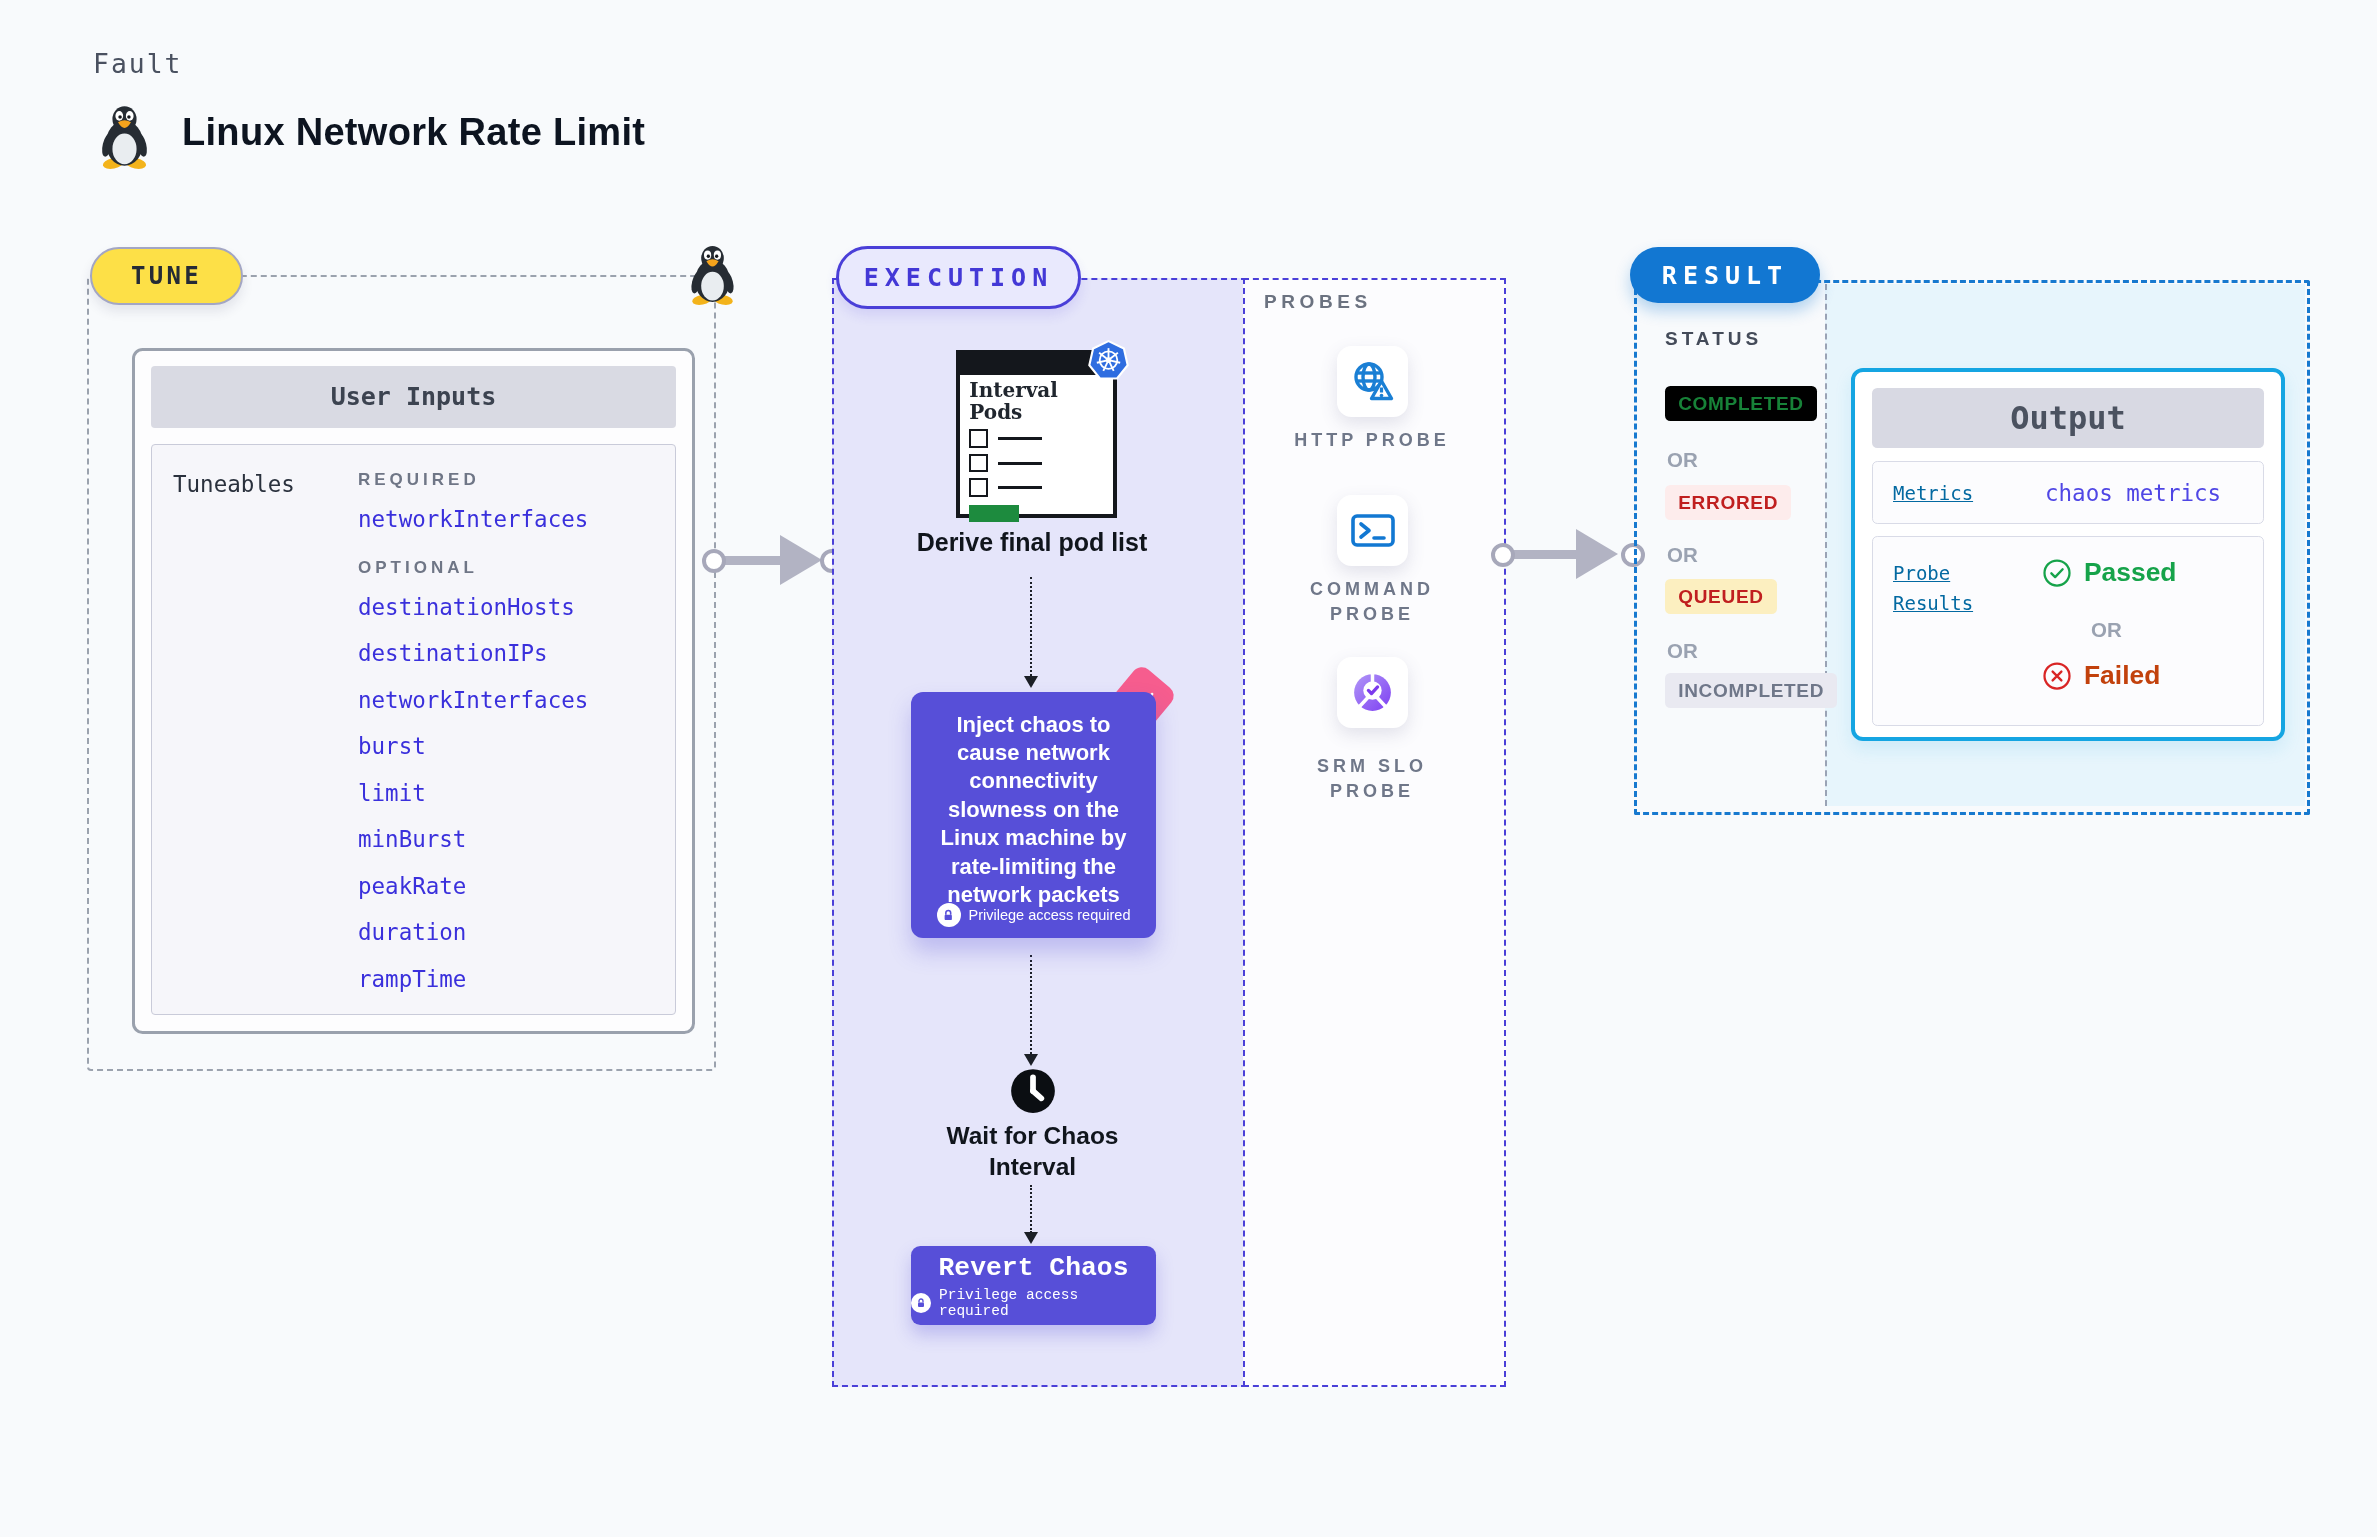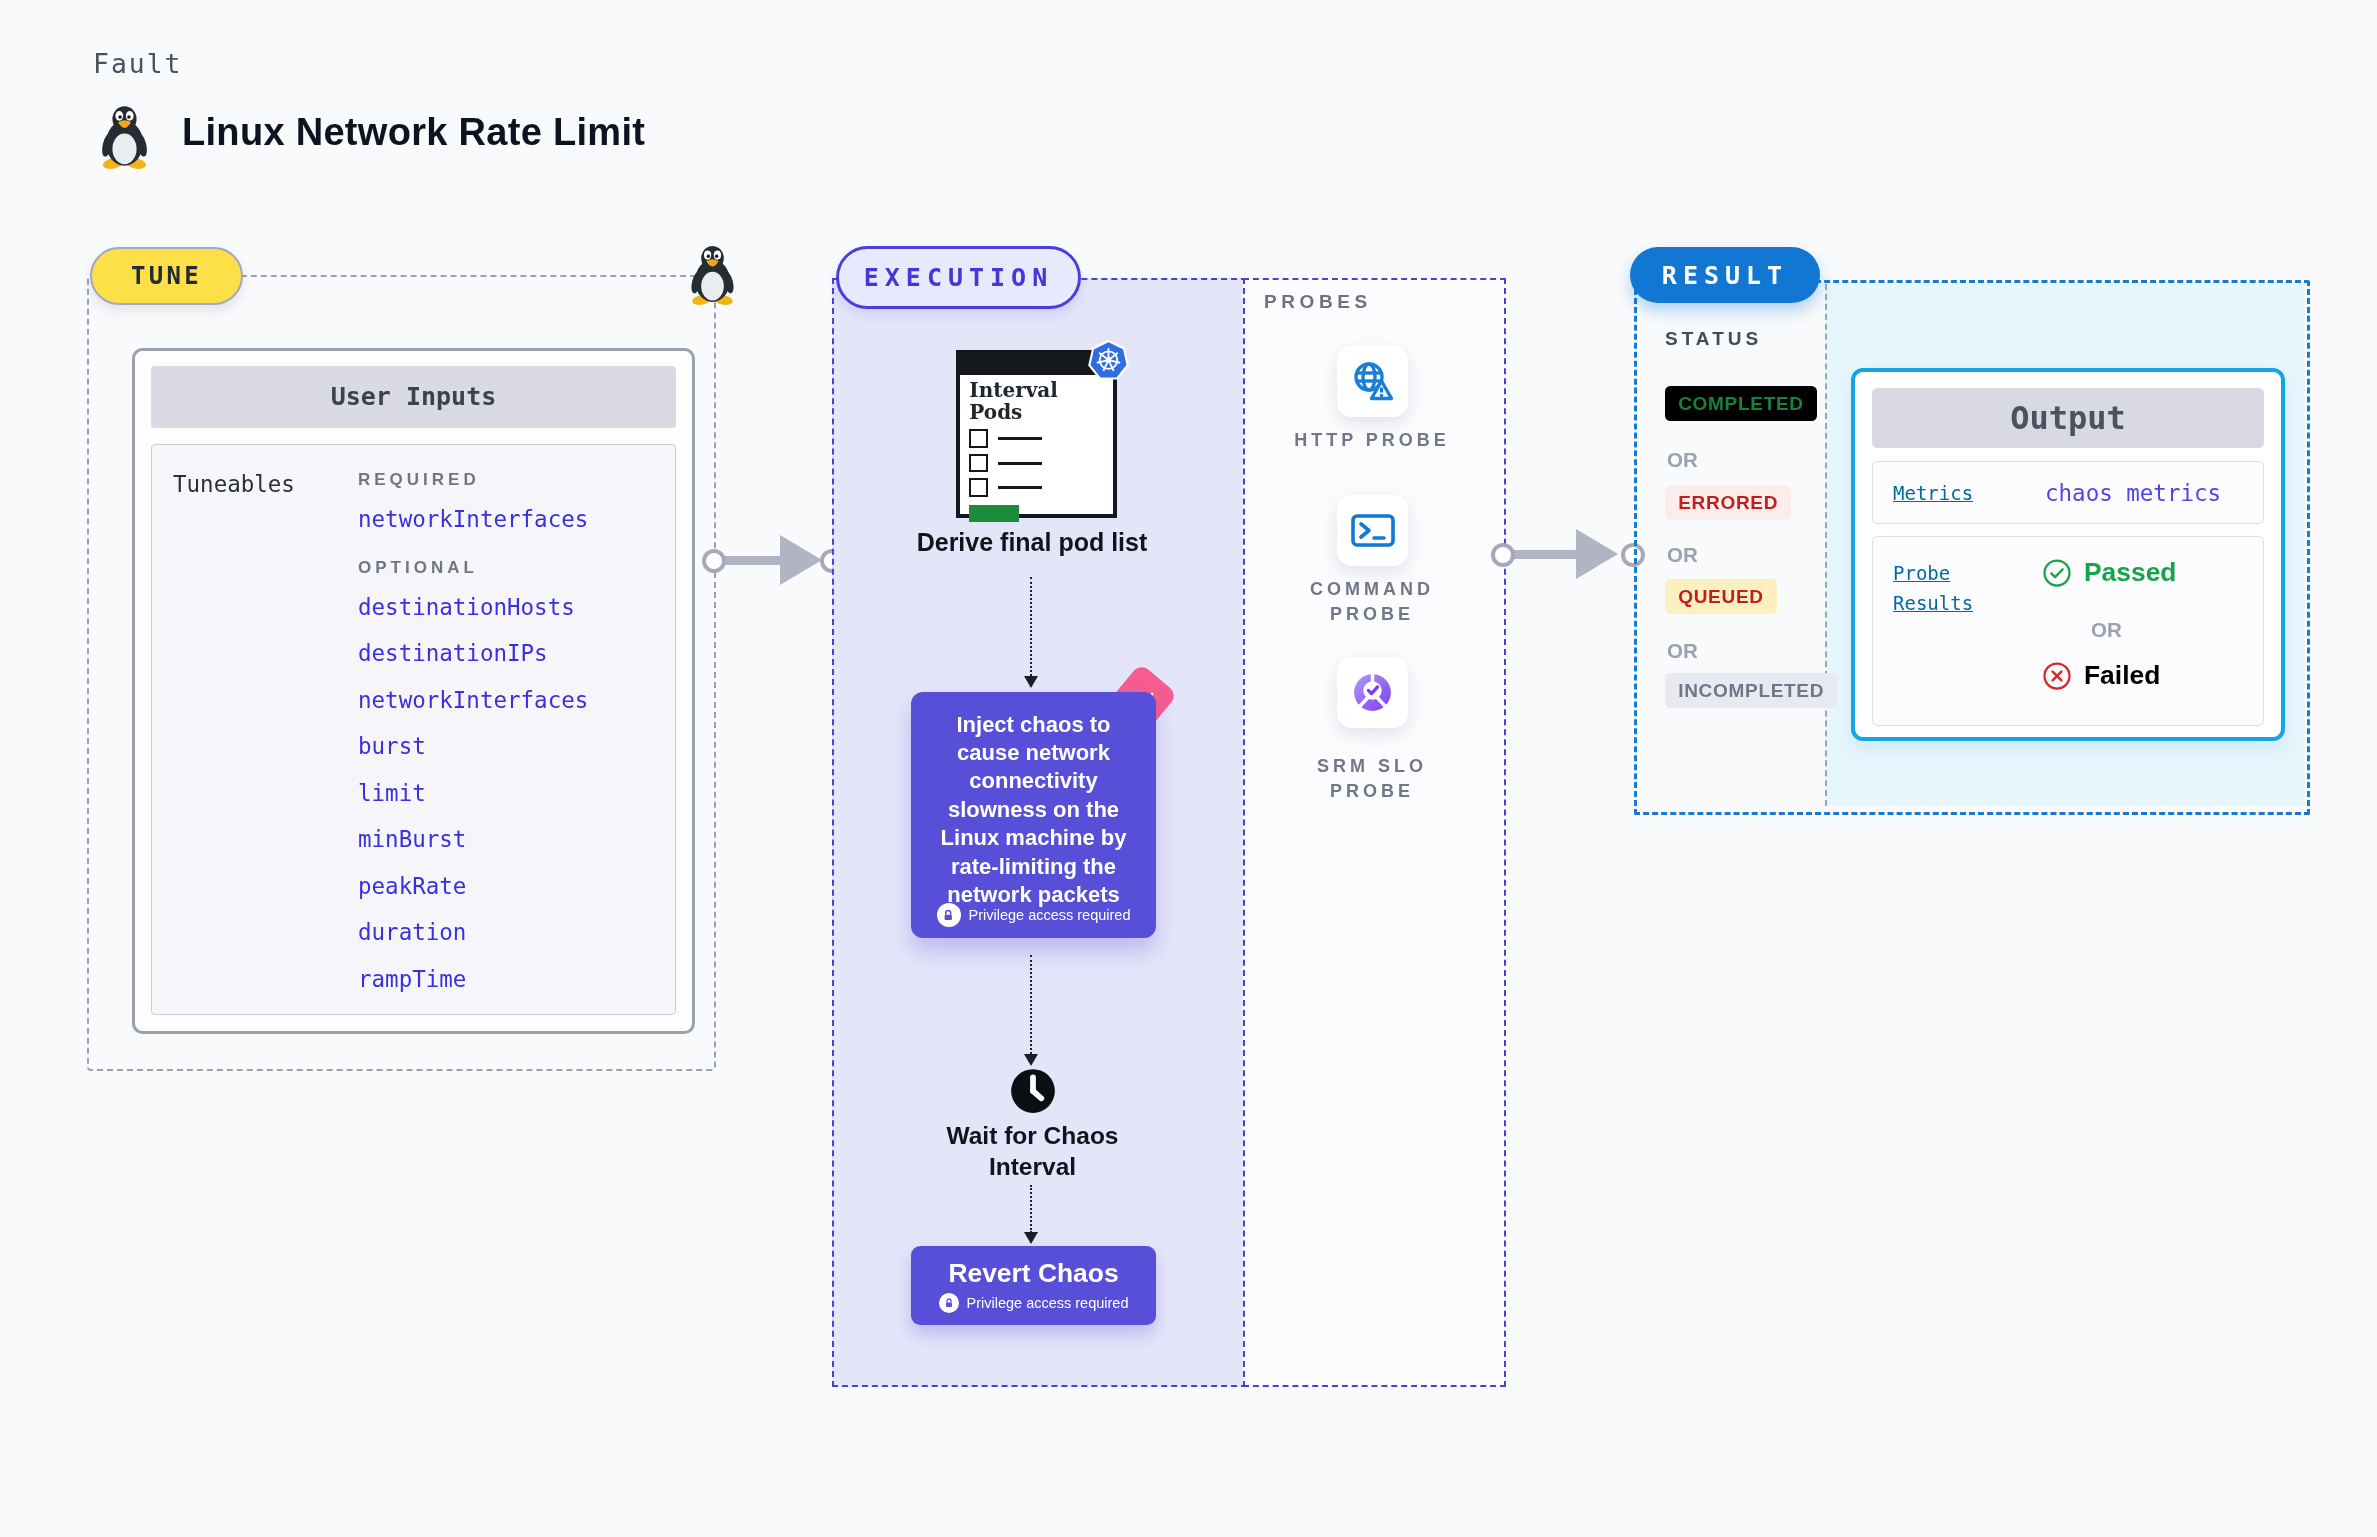--- a/index.html
+++ b/index.html
@@ -68,21 +68,21 @@
   .priv-row.abs-bottom{position:absolute;bottom:10.6px;left:0;right:0;}
   .priv-circle{width:24px;height:24px;border-radius:50%;background:#fff;display:flex;align-items:center;justify-content:center;flex:none;}
   .priv-label{font-size:14.5px;color:#fff;}
   .pink-badge{left:1119px;top:673px;width:49px;height:49px;background:#f65d8e;border-radius:10.6px;
               transform:rotate(40deg);z-index:1;display:flex;align-items:center;justify-content:center;}
   .clock-icon{left:1008px;top:1066px;width:50px;height:50px;}
   .wait-label{left:920px;top:1120px;width:225px;text-align:center;font-weight:700;font-size:24.5px;
               line-height:31px;color:#10151c;}
   .revert-box{left:911px;top:1246px;width:245px;height:79px;background:#574fd8;border-radius:9.3px;
               display:flex;flex-direction:column;align-items:center;justify-content:center;gap:4px;
-              box-shadow:0 9.3px 17px rgba(87,79,216,.28);}
+              box-shadow:0 9.3px 17px rgba(87,79,216,.28);font-family:Liberation Mono, monospace;}
   .revert-title{font-weight:700;font-size:26.4px;color:#fff;}
 
   
   .probes-box{left:1243px;top:278px;width:259px;height:1105px;background:#fcfcfe;border:2.6px dashed #4a3fd8;}
   .probes-label{left:1264px;top:291px;font-weight:700;font-size:19px;letter-spacing:4.6px;color:#6b7280;}
   .probe-card{width:71px;height:71px;background:#fff;border-radius:14.5px;display:flex;align-items:center;
               justify-content:center;box-shadow:0 6.6px 17px rgba(90,90,130,.16);}
   .probe-label{width:198px;text-align:center;font-weight:700;font-size:18px;line-height:24.5px;
                letter-spacing:4px;color:#6f7789;}
 
@@ -104,21 +104,21 @@
   .metrics-row .row-label{margin-left:20px;width:152px;}
   .metrics-value{font-family:"DejaVu Sans Mono",monospace;font-size:22.5px;color:#4f46e5;cursor:pointer;}
   .proberes-row{height:188px;margin-top:12px;}
   .proberes-row .row-label{position:absolute;left:20px;top:21px;width:132px;line-height:30px;}
   .resline{position:absolute;display:flex;align-items:center;gap:12px;}
   .res-passed{left:169px;top:20px;}
   .res-failed{left:169px;top:123px;}
   .res-or{left:218px;top:81px;}
   .res-text{font-weight:800;font-size:26.4px;}
   .res-text.pass{color:#16a34a;}
-  .res-text.fail{color:#000000;}
+  .res-text.fail{color:#c2410c;}
 </style>
 </head>
 <body>
 
 <div id="canvas">
 
   <div class="abs fault-label">Fault</div>
 
   <svg class="abs" style="left:98px;top:103px;width:53px;height:66px;" viewBox="0 0 64 82">
     <ellipse cx="11" cy="52" rx="6" ry="15" fill="#262c33" transform="rotate(14 11 52)"></ellipse>

